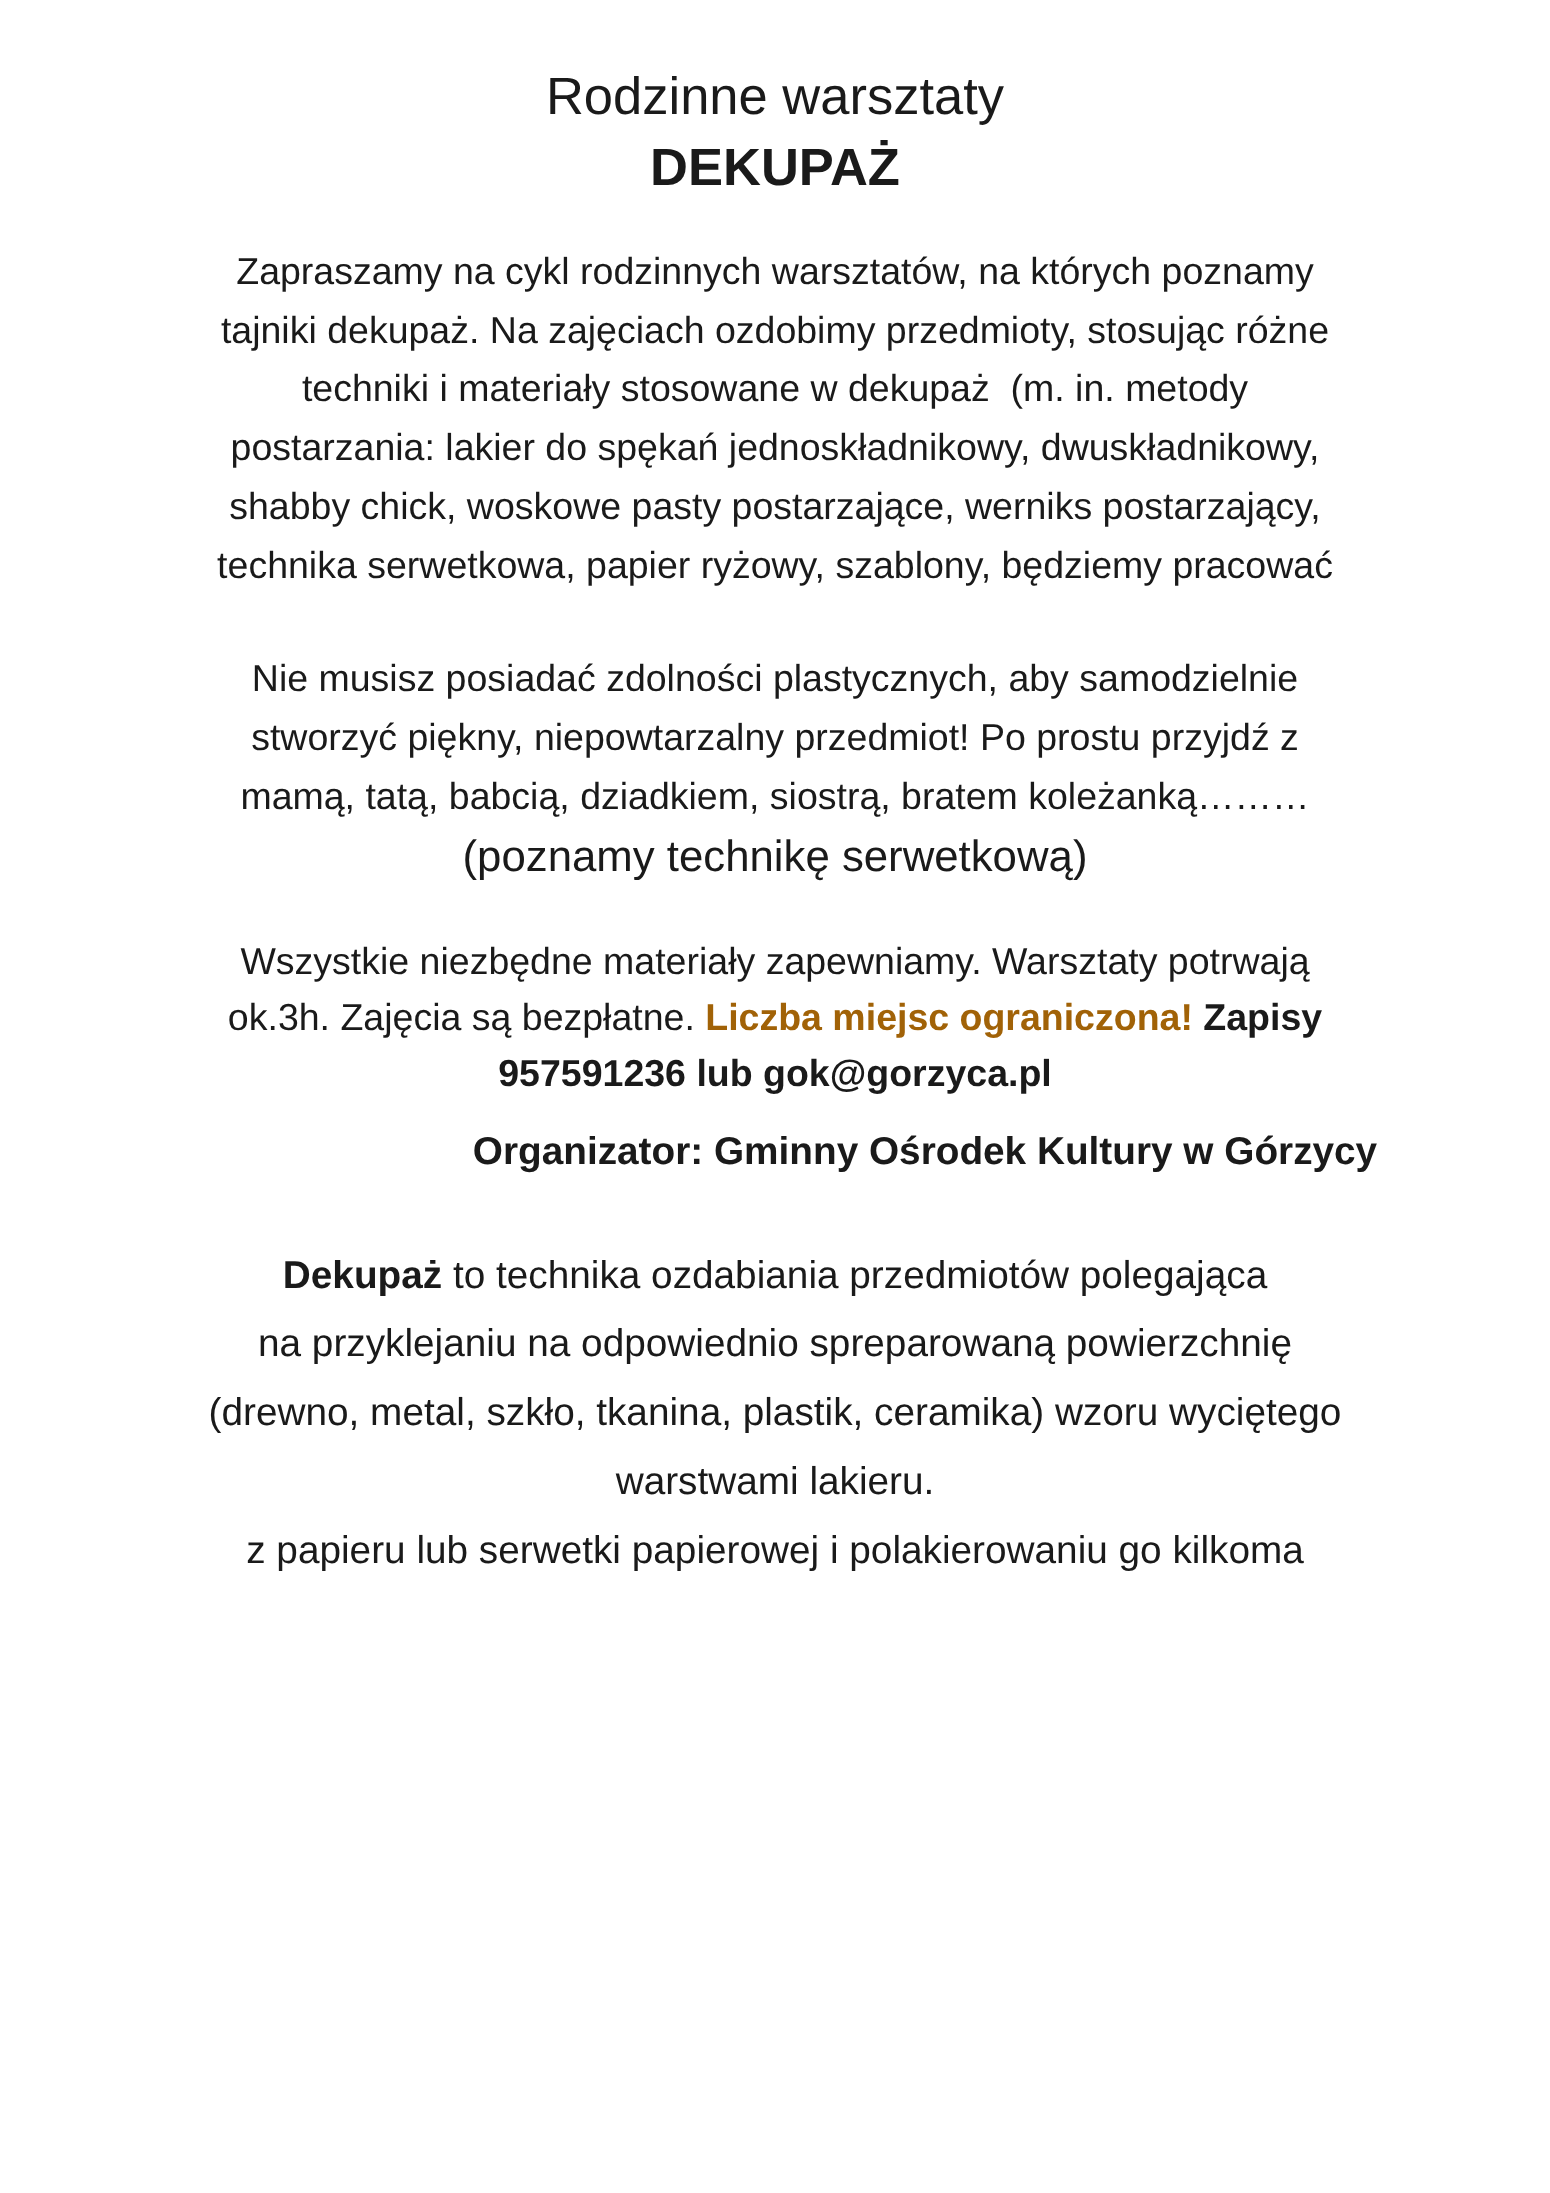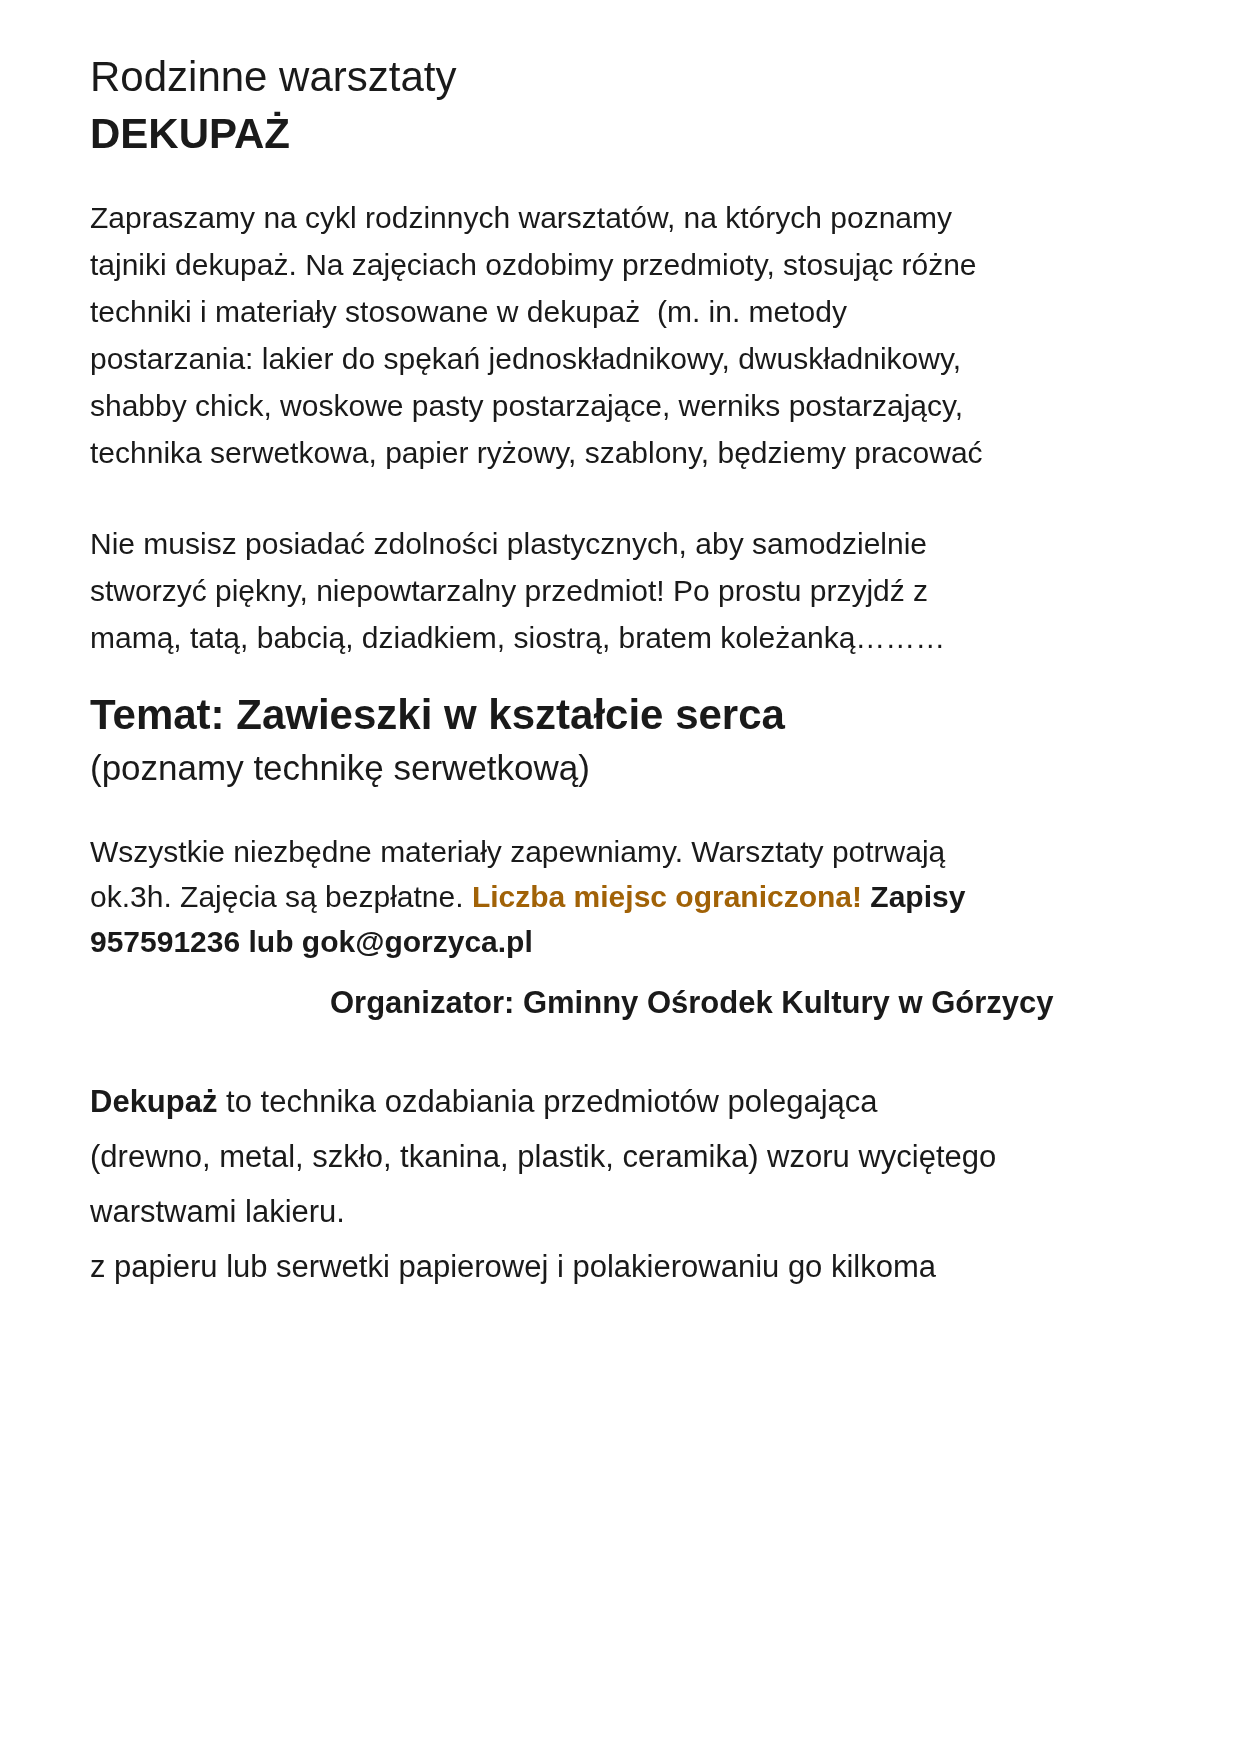--- a/index.html
+++ b/index.html
@@ -10,20 +10,21 @@
   body {
     width: 1240px;
     height: 1754px;
     font-family: "Liberation Sans", "DejaVu Sans", sans-serif;
     color: #1a1a1a;
     overflow: hidden;
   }
   .page {
     width: 1060px;
     margin: 16px auto;
+    text-align: center;
   }
   .line { display: block; white-space: nowrap; }
 
   
   .title-block { margin-top: 48px; font-size: 42px; line-height: 57px; }
   .title-regular { font-weight: normal; }
   .title-bold { font-weight: bold; }
 
   
   .intro { margin-top: 32px; font-size: 30px; line-height: 47px; }
@@ -83,32 +84,32 @@
   </div>
 
   <div class="invitation">
     <div class="line">Nie musisz posiadać zdolności plastycznych, aby samodzielnie</div>
     <div class="line">stworzyć piękny, niepowtarzalny przedmiot! Po prostu przyjdź z</div>
     <div class="line">mamą, tatą, babcią, dziadkiem, siostrą, bratem koleżanką………</div>
   </div>
 
 
   <div>
-    <div class="line topic-heading">Temat: Zawieszki w kształcie serca</div>
     <div class="line topic-sub">(poznamy technikę serwetkową)</div>
   </div>
 
   <div class="details">
     <div class="line">Wszystkie niezbędne materiały zapewniamy. Warsztaty potrwają</div>
     <div class="line"><span>ok.3h. Zajęcia są bezpłatne. </span><span class="warning">Liczba miejsc ograniczona!</span><span class="bold"> Zapisy</span></div>
     <div class="line details-contact">957591236 lub gok@gorzyca.pl</div>
   </div>
 
   <div class="line organizer">Organizator: Gminny Ośrodek Kultury w Górzycy</div>
 
   <div class="definition">
     <div class="line"><span class="bold">Dekupaż</span><span> to technika ozdabiania przedmiotów polegająca</span></div>
+    <div class="line">na przyklejaniu na odpowiednio spreparowaną powierzchnię</div>
     <div class="line">(drewno, metal, szkło, tkanina, plastik, ceramika) wzoru wyciętego</div>
     <div class="line">warstwami lakieru.</div>
     <div class="line">z papieru lub serwetki papierowej i polakierowaniu go kilkoma</div>
   </div>
 
 </div>
 
 </body></html>

